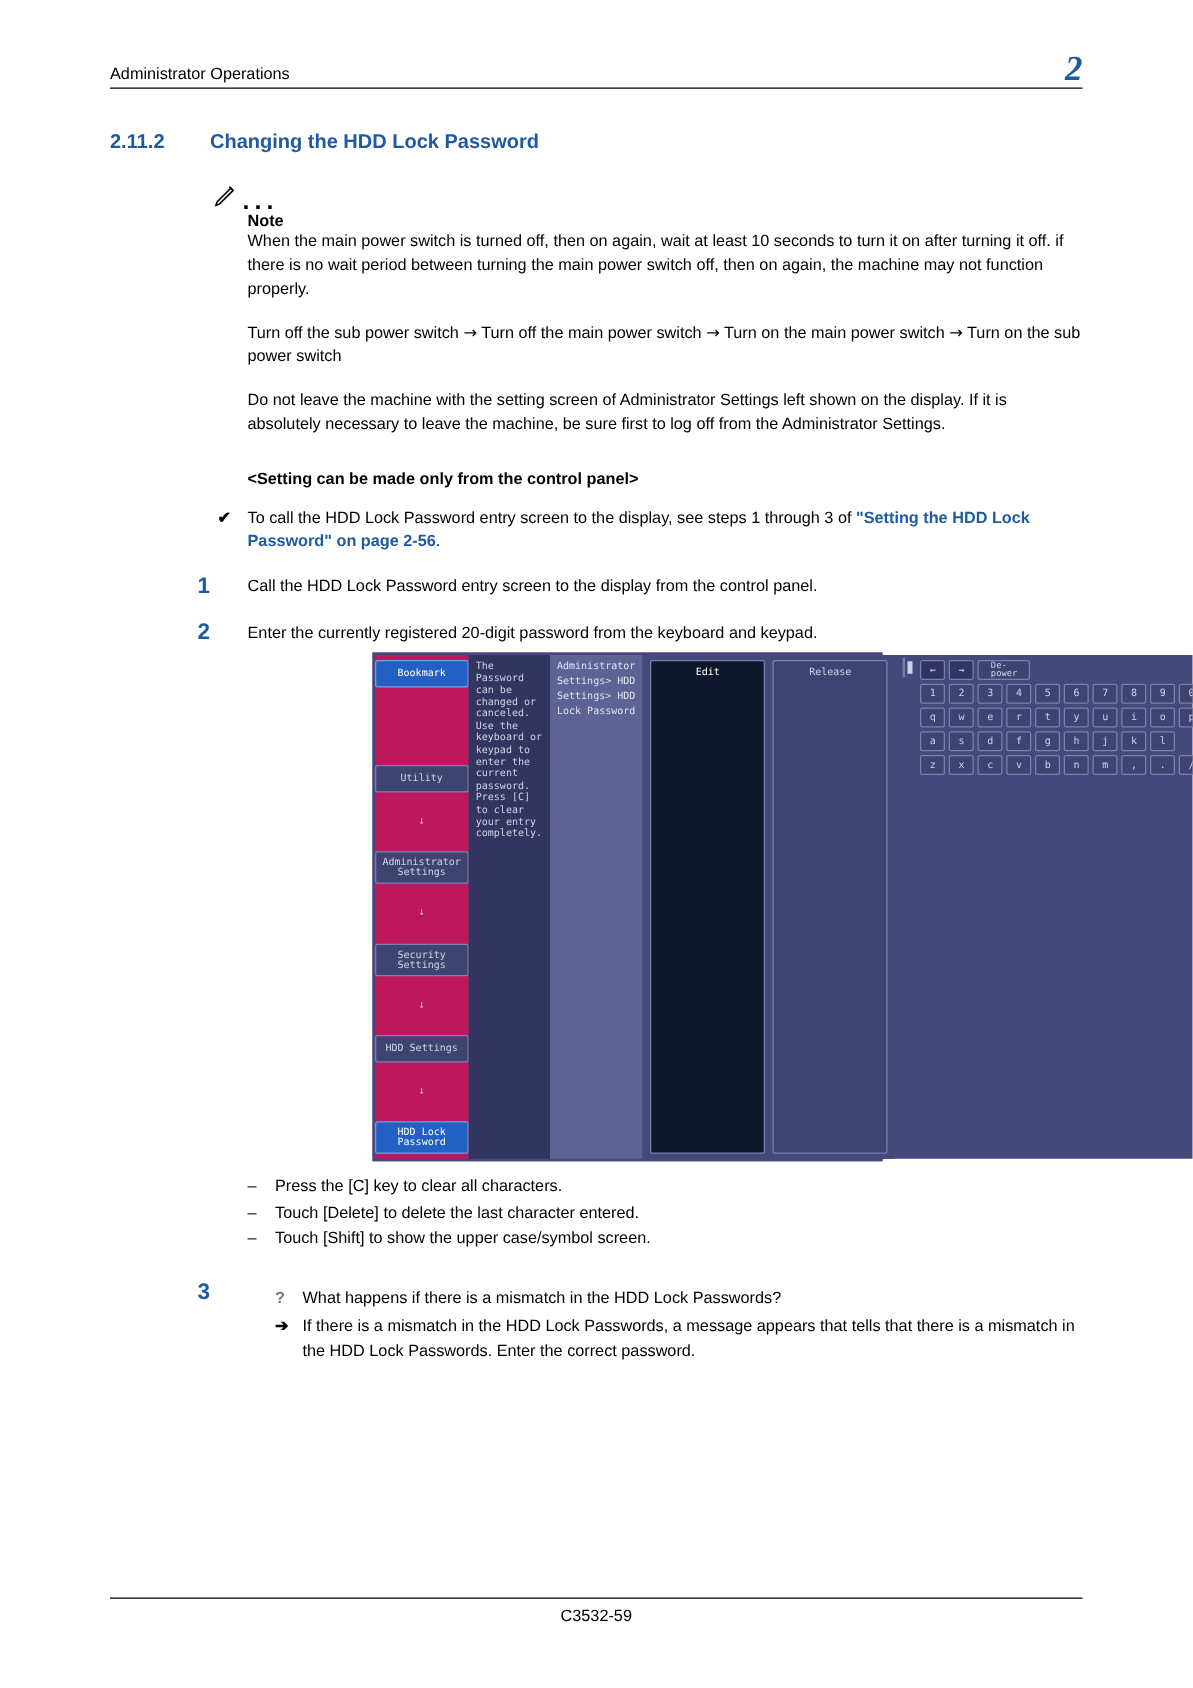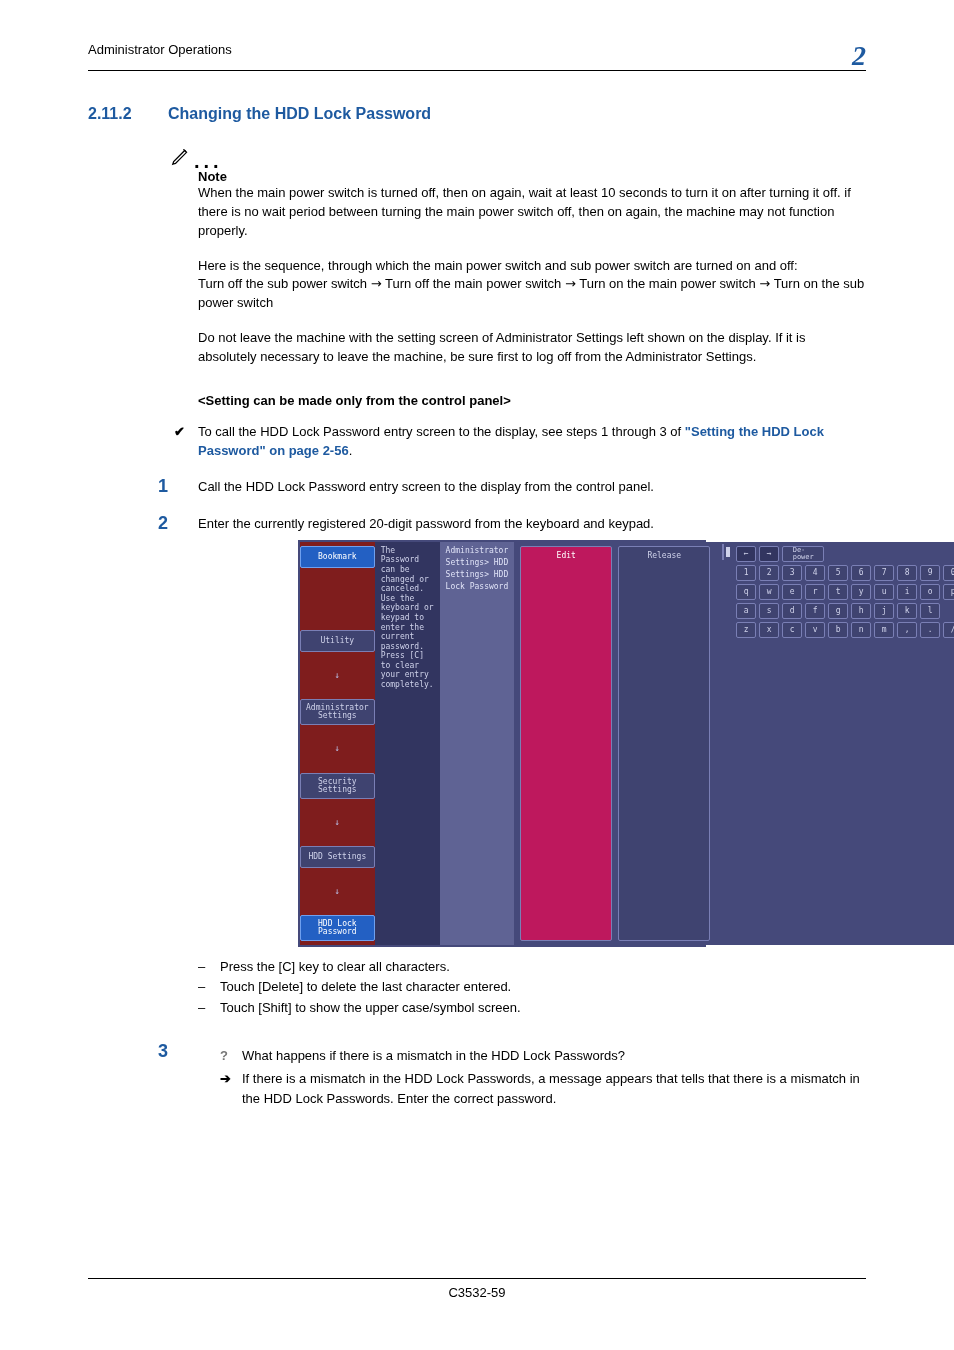--- a/index.html
+++ b/index.html
@@ -1,17 +1,17 @@
 <!DOCTYPE html>
 <html><head>
 <meta charset="utf-8">
 <style>
   html,body{margin:0;padding:0;background:#fff;font-family:Arial,Helvetica,sans-serif;color:#000}
   .page{width:954px;min-height:1350px;margin:0 auto;position:relative;box-sizing:border-box;padding:42px 88px 0 88px}
-  .hdr-row{display:flex;justify-content:space-between;align-items:flex-start;border-bottom:1px solid #000}
+  .hdr-row{display:flex;justify-content:space-between;align-items:flex-end;border-bottom:1px solid #000}
   .hdr-title{font-size:13px;padding-bottom:4px}
   .hdr-num{font-family:Georgia,'Times New Roman',serif;font-style:italic;font-weight:bold;font-size:28px;color:#1e5aa0;line-height:1}
   .sec-title{margin:34px 0 22px 0;font-size:16px;font-weight:bold;color:#1e5aa0}
   .sec-num{display:inline-block;width:80px}
   .note-block{margin-left:110px}
   .note-icon-row{display:flex;align-items:flex-end;gap:2px;margin-bottom:2px;margin-left:-28px}
   .note-dots{font-weight:bold;font-size:20px;letter-spacing:4px;line-height:.6}
   .note-label{font-weight:bold;font-size:13px}
   .note-body{font-size:13px;line-height:1.45;margin-bottom:16px}
   .arrow{font-family:'DejaVu Sans',Arial,sans-serif}
@@ -23,30 +23,30 @@
   .step-num{width:40px;flex-shrink:0;font-size:18px;font-weight:bold;color:#1e5aa0;line-height:1}
   .step-body{flex:1}
   .dash-list{margin:10px 0 6px 22px;padding:0;list-style:none;font-size:13px;line-height:1.55}
   .dash-list li::before{content:"–";display:inline-block;width:22px;margin-left:-22px}
   .qa-row{display:flex;margin-left:22px;font-size:13px;line-height:1.5;margin-top:4px}
   .qa-mark{width:22px;flex-shrink:0;font-weight:bold;color:#777}
   .qa-mark.ans{color:#000}
   
   .panel-wrap{margin:6px 0 8px 100px}
   .panel{width:404px;border:2px solid #45497a;display:flex;background:#45497a;font-family:'DejaVu Sans Mono','Courier New',monospace}
-  .panel-side{width:80px;background:#7f1d1d;display:flex;flex-direction:column;align-items:center;padding:4px 3px;gap:21px}
+  .panel-side{width:80px;background:#be185d;display:flex;flex-direction:column;align-items:center;padding:4px 3px;gap:21px}
   .s-btn{width:100%;text-align:center;font-size:8px;color:#cfd2ea;border:1px solid #7a7fb5;padding:4px 2px;background:#3f4370;border-radius:2px}
   .s-btn.sel{background:#2360c3;color:#fff;border-color:#6fa0ef}
   .s-arrow{color:#b8bbe0;font-size:9px;line-height:.6}
   .panel-main{flex:1;background:#45497a;display:flex;flex-direction:row}
   .pm-top{background:#323560;color:#cfd2ea;font-size:8px;padding:4px 6px;line-height:1.2}
   .pm-bc{background:#5f6394;color:#dfe2f7;font-size:8px;padding:3px 6px}
   .pm-tabs{display:flex;gap:6px;padding:4px 6px;background:#45497a}
   .pm-tab{flex:0 0 90px;text-align:center;font-size:8px;color:#cfd2ea;border:1px solid #7a7fb5;background:#3f4370;padding:3px 0;border-radius:2px}
-  .pm-tab.sel{background:#be185d;color:#fff}
+  .pm-tab.sel{background:#0f172a;color:#fff}
   .pm-input{margin:2px 6px;background:#2a2c49;border:1px solid #787cb2;height:14px;position:relative}
   .pm-input .cursor{position:absolute;left:3px;top:2px;width:4px;height:10px;background:#cfd2ea}
   .pm-keys{padding:4px 6px 2px 6px;display:flex;flex-direction:column;gap:3px}
   .krow{display:flex;gap:3px}
   .key{width:18px;height:14px;background:#3f4370;border:1px solid #7a7fb5;border-radius:2px;color:#cfd2ea;font-size:8px;display:flex;align-items:center;justify-content:center}
   .key.wide{width:40px}
   .key.shift{width:48px;margin-left:auto}
   .key.nav{background:#323560}
   .pm-foot{display:flex;align-items:center;gap:4px;padding:3px 6px;background:#5f6394;font-size:8px;color:#dfe2ff}
   .pm-foot .grow{flex:1}
@@ -69,21 +69,20 @@
   <div class="note-block">
     <div class="note-icon-row">
       <svg width="22" height="22" viewBox="0 0 24 24" fill="none" stroke="#000" stroke-width="1.4">
           <path d="M3 21l3-1 12-12-2-2L4 18l-1 3z"></path>
           <path d="M15 5l2 2" stroke-linecap="round"></path>
         </svg>
       <span class="note-dots">...</span>
     </div>
     <div class="note-label">Note</div>
     <div class="note-body">When the main power switch is turned off, then on again, wait at least 10 seconds to turn it on after turning it off. if there is no wait period between turning the main power switch off, then on again, the machine may not function properly.</div>
-    <div class="note-body" style="margin-bottom:0">Here is the sequence, through which the main power switch and sub power switch are turned on and off:</div>
     <div class="note-body">
       <span>Turn off the sub power switch </span><span class="arrow">→</span><span> Turn off the main power switch </span><span class="arrow">→</span><span> Turn on the main power switch </span><span class="arrow">→</span><span> Turn on the sub power switch</span>
     </div>
     <div class="note-body" style="margin-bottom:0">Do not leave the machine with the setting screen of Administrator Settings left shown on the display. If it is absolutely necessary to leave the machine, be sure first to log off from the Administrator Settings.</div>
   </div>
 
   <div class="subhead">&lt;Setting can be made only from the control panel&gt;</div>
 
   <div class="check-row">
     <span class="check">✔</span>

